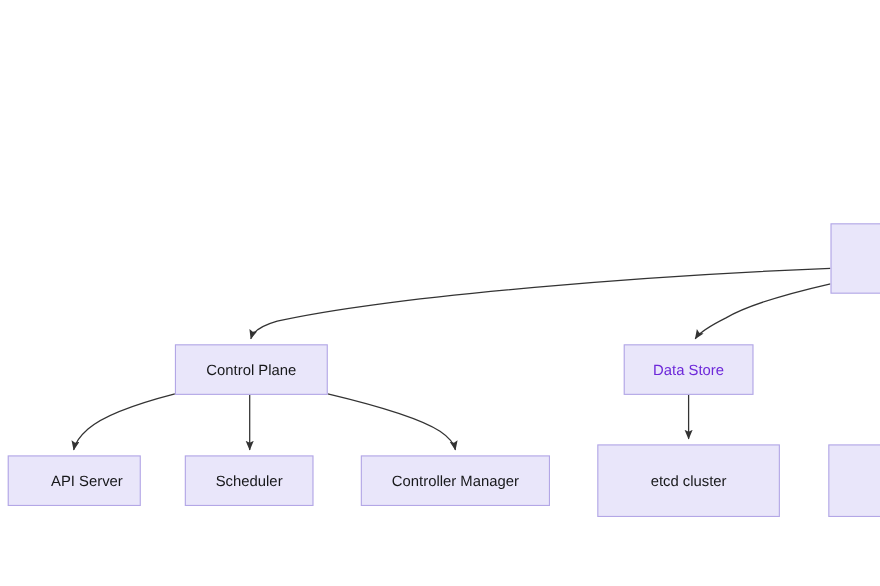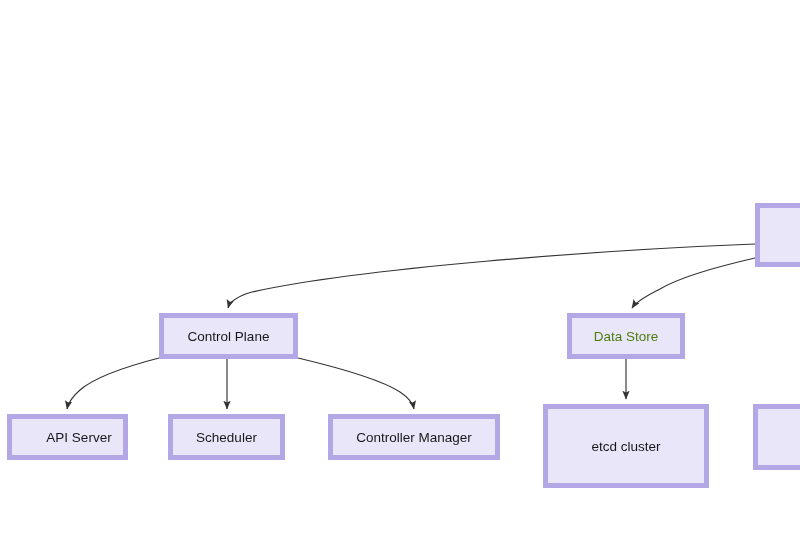--- a/index.html
+++ b/index.html
@@ -24,21 +24,21 @@
     left: 0;
     top: 0;
     width: 800px;
     height: 533px;
     pointer-events: none;
   }
   .node {
     position: absolute;
     box-sizing: border-box;
     background: #e9e6fa;
-    border: 5px solid #6d28d9;
+    border: 1px solid #6d28d9;
     display: flex;
     flex-direction: column;
     align-items: center;
     justify-content: center;
     color: #17181a;
     font-size: 13.5px;
     line-height: 19px;
     text-align: center;
     white-space: nowrap;
   }
@@ -75,31 +75,31 @@
     <path d="M 298,358 C 340,368 380,379 400,392 C 409,398 413,404 414,409" fill="none" stroke="#333333" stroke-width="1.15" marker-end="url(#arrowhead)"></path>
 
     <path d="M 626,359 L 626,399" fill="none" stroke="#333333" stroke-width="1.15" marker-end="url(#arrowhead)"></path>
   </svg>
 
   <div id="node-layer">
       <div class="node clipped" style="left: 755px; top: 203px; width: 130px; height: 64px; background: rgb(233, 230, 250); border-color: rgb(179, 167, 230); color: rgb(23, 24, 26);"></div>
       <div class="node" style="left: 159px; top: 313px; width: 139px; height: 46px; background: rgb(233, 230, 250); border-color: rgb(179, 167, 230); color: rgb(23, 24, 26);">
         <span class="line">Control Plane</span>
       </div>
-      <div class="node" style="left: 567px; top: 313px; width: 118px; height: 46px; background: rgb(233, 230, 250); border-color: rgb(179, 167, 230); color: #4d7c0f;">
+      <div class="node" style="left: 567px; top: 313px; width: 118px; height: 46px; background: rgb(233, 230, 250); border-color: rgb(179, 167, 230); color: #6d28d9;">
         <span class="line">Data Store</span>
       </div>
       <div class="node" style="left: 7px; top: 414px; width: 121px; height: 46px; background: rgb(233, 230, 250); border-color: rgb(179, 167, 230); color: rgb(23, 24, 26); padding-left: 23px;">
         <span class="line">API Server</span>
       </div>
       <div class="node" style="left: 168px; top: 414px; width: 117px; height: 46px; background: rgb(233, 230, 250); border-color: rgb(179, 167, 230); color: rgb(23, 24, 26); justify-content: center;">
         <span class="line">Scheduler</span>
       </div>
       <div class="node" style="left: 328px; top: 414px; width: 172px; height: 46px; background: rgb(233, 230, 250); border-color: rgb(179, 167, 230); color: rgb(23, 24, 26);">
         <span class="line">Controller Manager</span>
       </div>
-      <div class="node" style="left: 543px; top: 404px; width: 166px; height: 84px; background: rgb(233, 230, 250); border-color: rgb(179, 167, 230); color: rgb(23, 24, 26);">
+      <div class="node" style="left: 543px; top: 404px; width: 166px; height: 66px; background: rgb(233, 230, 250); border-color: rgb(179, 167, 230); color: rgb(23, 24, 26);">
         <span class="line">etcd cluster</span>
       </div>
       <div class="node clipped" style="left: 753px; top: 404px; width: 150px; height: 66px; background: rgb(233, 230, 250); border-color: rgb(179, 167, 230); color: rgb(23, 24, 26);"></div>
     </div>
 
 </div>
 
 </body></html>

